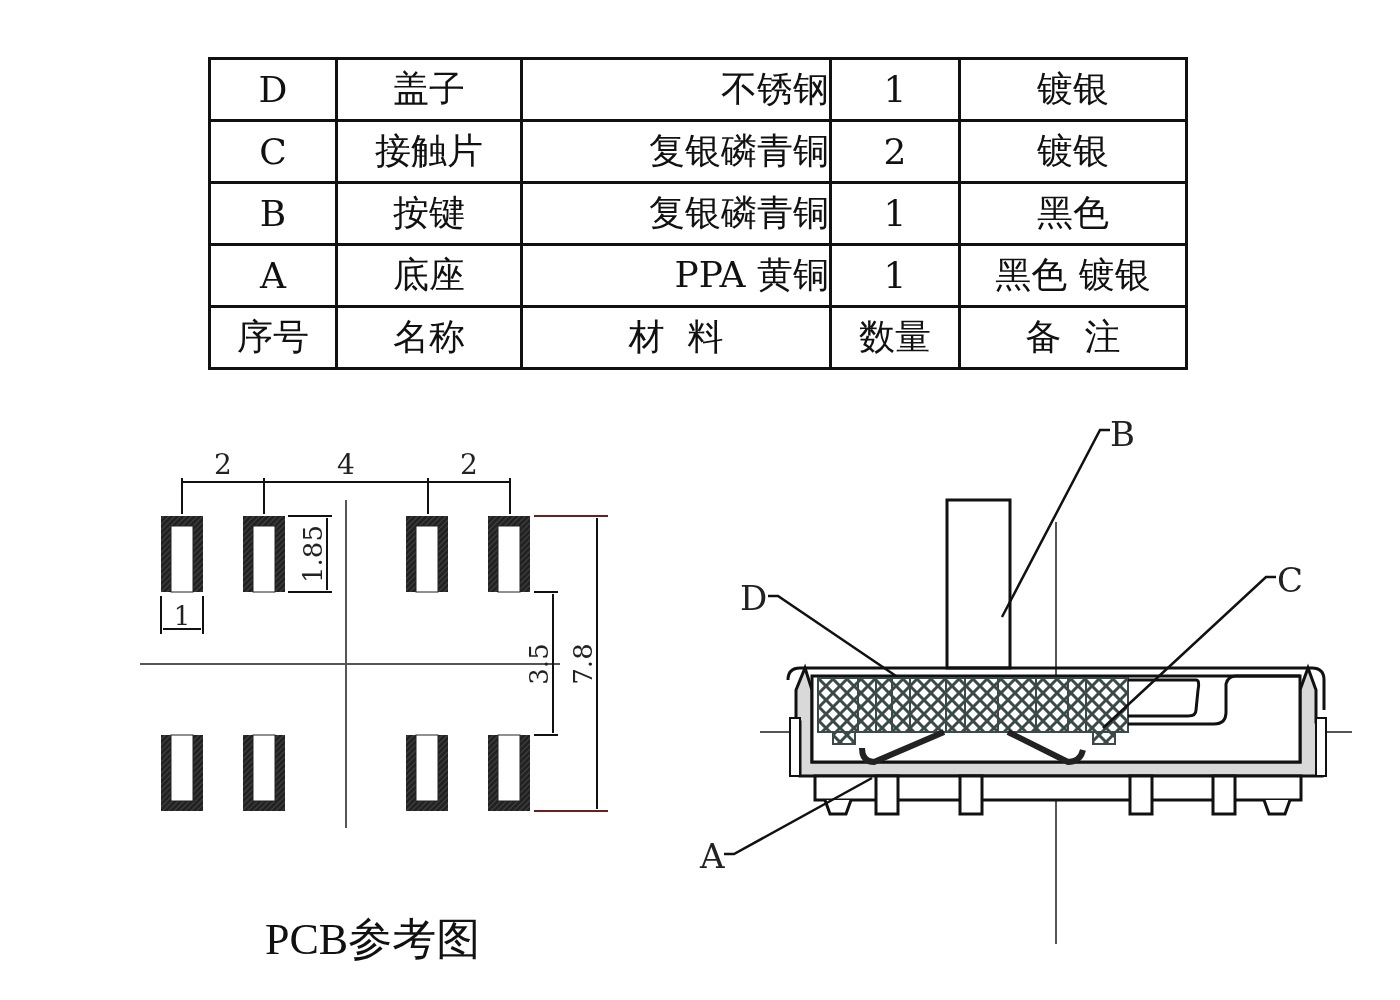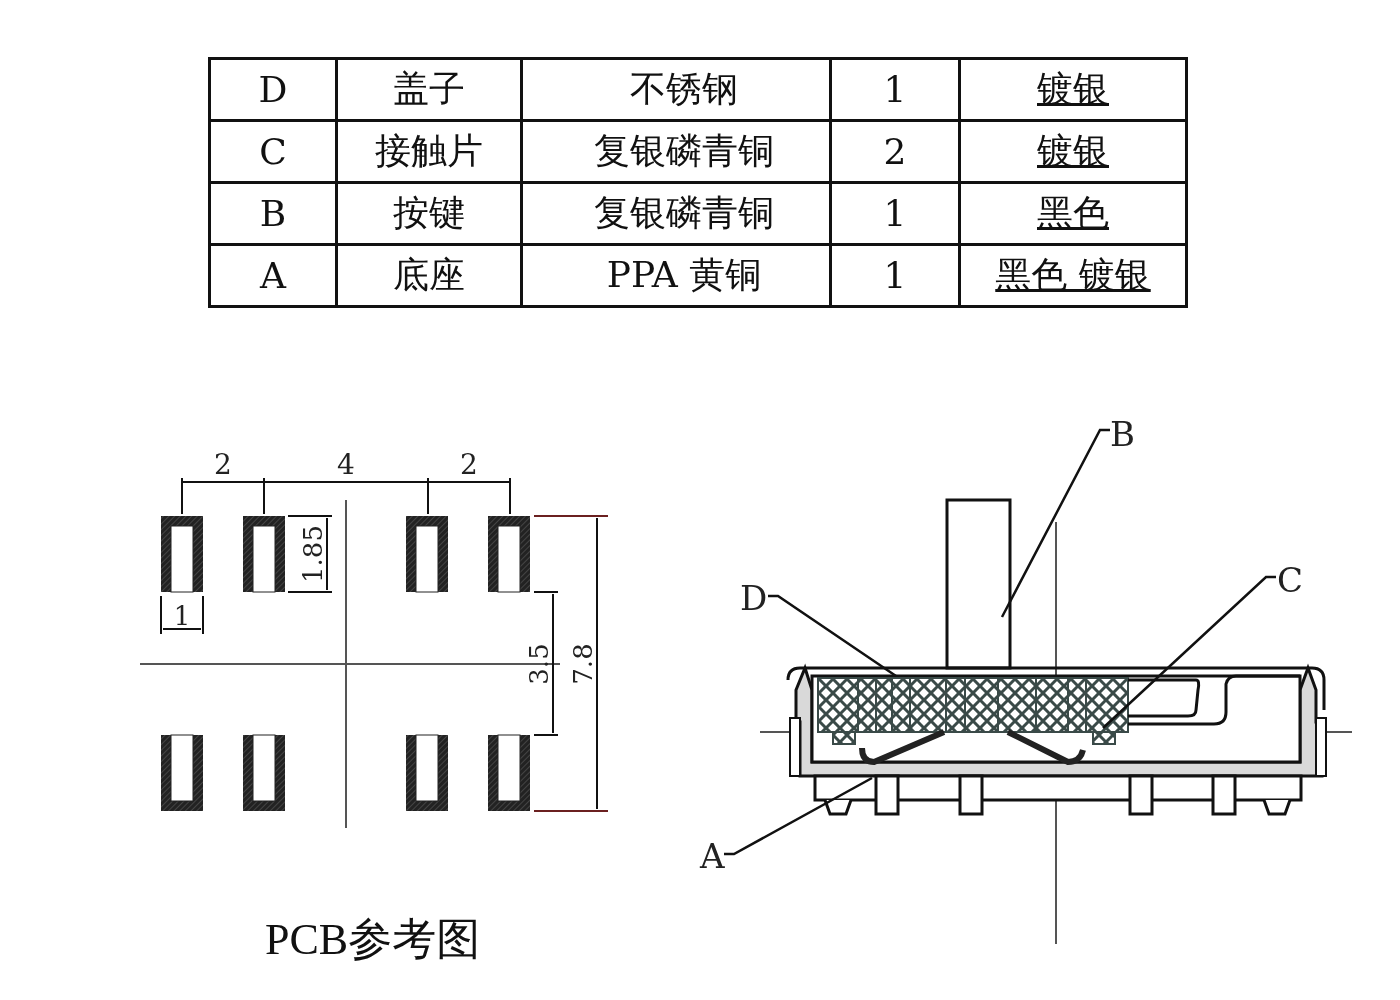--- a/index.html
+++ b/index.html
@@ -1,23 +1,23 @@
 <!DOCTYPE html>
 <html><head>
 <meta charset="utf-8">
 <style>
   html, body { margin:0; padding:0; background:#ffffff; }
   body { width:1400px; height:1000px; position:relative; overflow:hidden;
          font-family:"DejaVu Serif","Liberation Serif",serif; color:#111; }
   #bom-table { position:absolute; left:208px; top:57px; border-collapse:collapse; }
   #bom-table td { border:3px solid #111; height:59px; padding:0; font-size:36px;
                   text-align:center; vertical-align:middle; font-family:"DejaVu Serif","Liberation Serif",serif; }
-  #bom-table td.mat { text-align:center; padding-left:16px; }
+  #bom-table td.mat { text-align:right; padding-left:16px; }
   #bom-table td.last { border-right:3px solid #111; }
-  .c0 { width:124px; } .c1 { width:182px; } .c2 { width:290px; } .c3 { width:126px; } .c4 { width:224px;text-decoration:underline; }
+  .c0 { width:124px; } .c1 { width:182px; } .c2 { width:290px; } .c3 { width:126px; } .c4 { width:224px; }
   svg text { font-family:"DejaVu Serif","Liberation Serif",serif; fill:#222; }
   #pcb-caption { position:absolute; left:265px; top:910px; font-size:44px; font-family:"Liberation Serif","DejaVu Serif",serif; }
 </style>
 </head>
 <body>
 
 <table id="bom-table">
   <tbody>
     <tr>
       <td class="c0">D</td>
@@ -39,20 +39,27 @@
       <td class="c2 mat">复银磷青铜</td>
       <td class="c3">1</td>
       <td class="c4 last">黑色</td>
     </tr>
     <tr>
       <td class="c0">A</td>
       <td class="c1">底座</td>
       <td class="c2 mat">PPA  黄铜</td>
       <td class="c3">1</td>
       <td class="c4 last">黑色 镀银</td>
+    </tr>
+    <tr>
+      <td class="c0">序号</td>
+      <td class="c1">名称</td>
+      <td class="c2" style="white-space:pre">材  料</td>
+      <td class="c3">数量</td>
+      <td class="c4 last" style="white-space:pre">备  注</td>
     </tr>
   </tbody>
 </table>
 
 <svg width="1400" height="1000" style="position:absolute;left:0;top:0;pointer-events:none">
   <defs>
     <pattern id="padhatch" width="4" height="4" patternUnits="userSpaceOnUse" patternTransform="rotate(45)">
       <rect width="4" height="4" fill="#222"></rect>
       <line x1="0" y1="0" x2="0" y2="4" stroke="#666" stroke-width="1"></line>
     </pattern>

